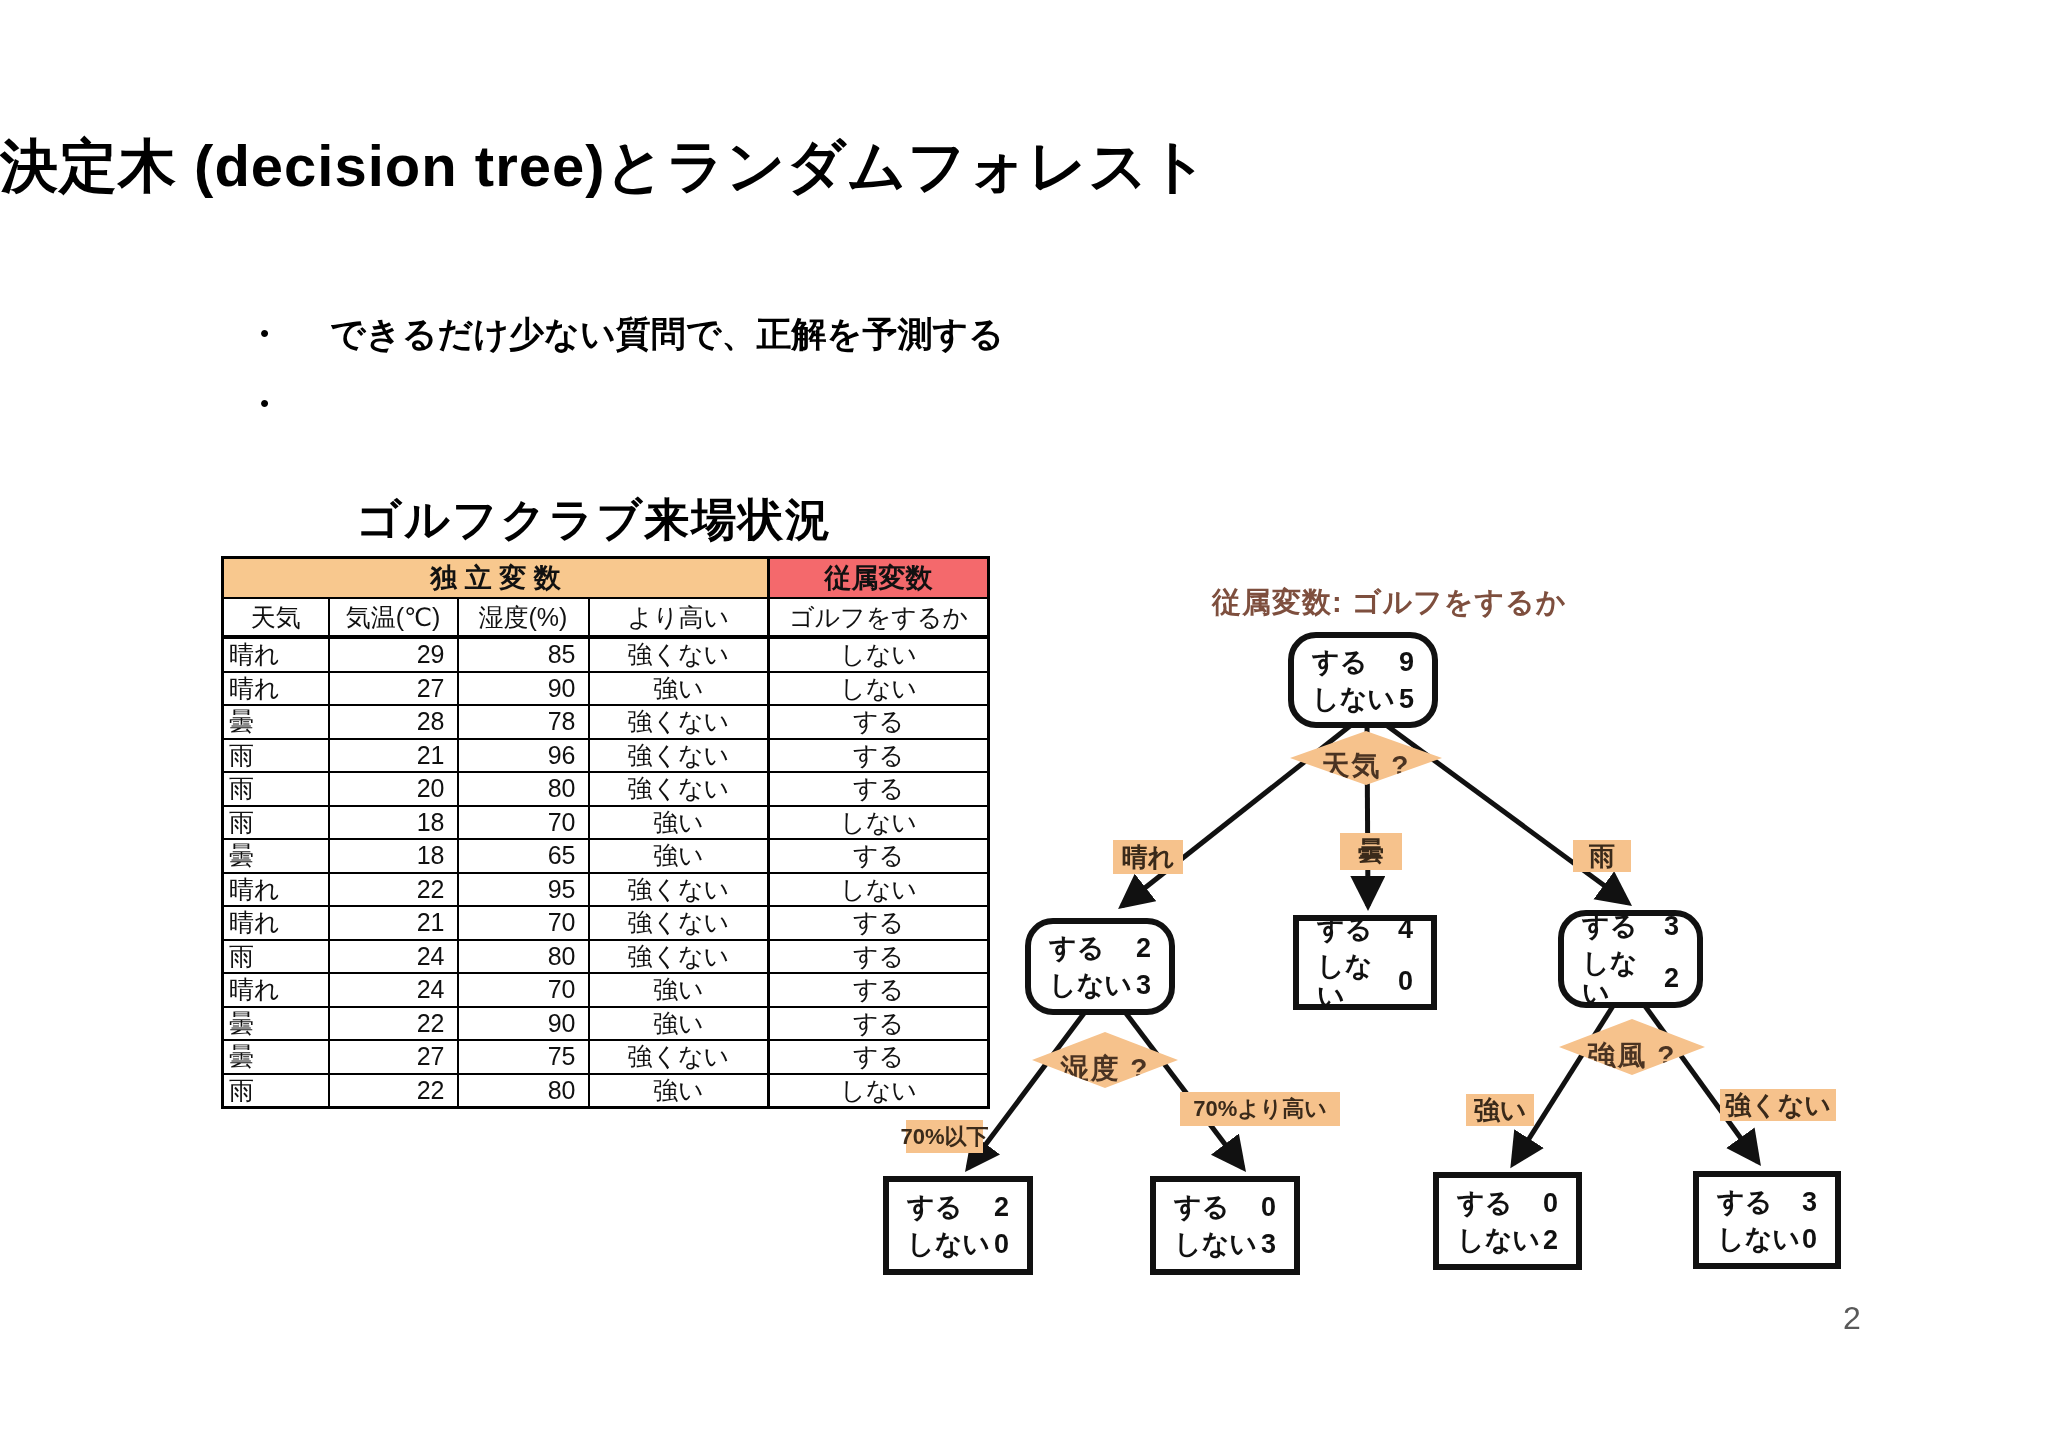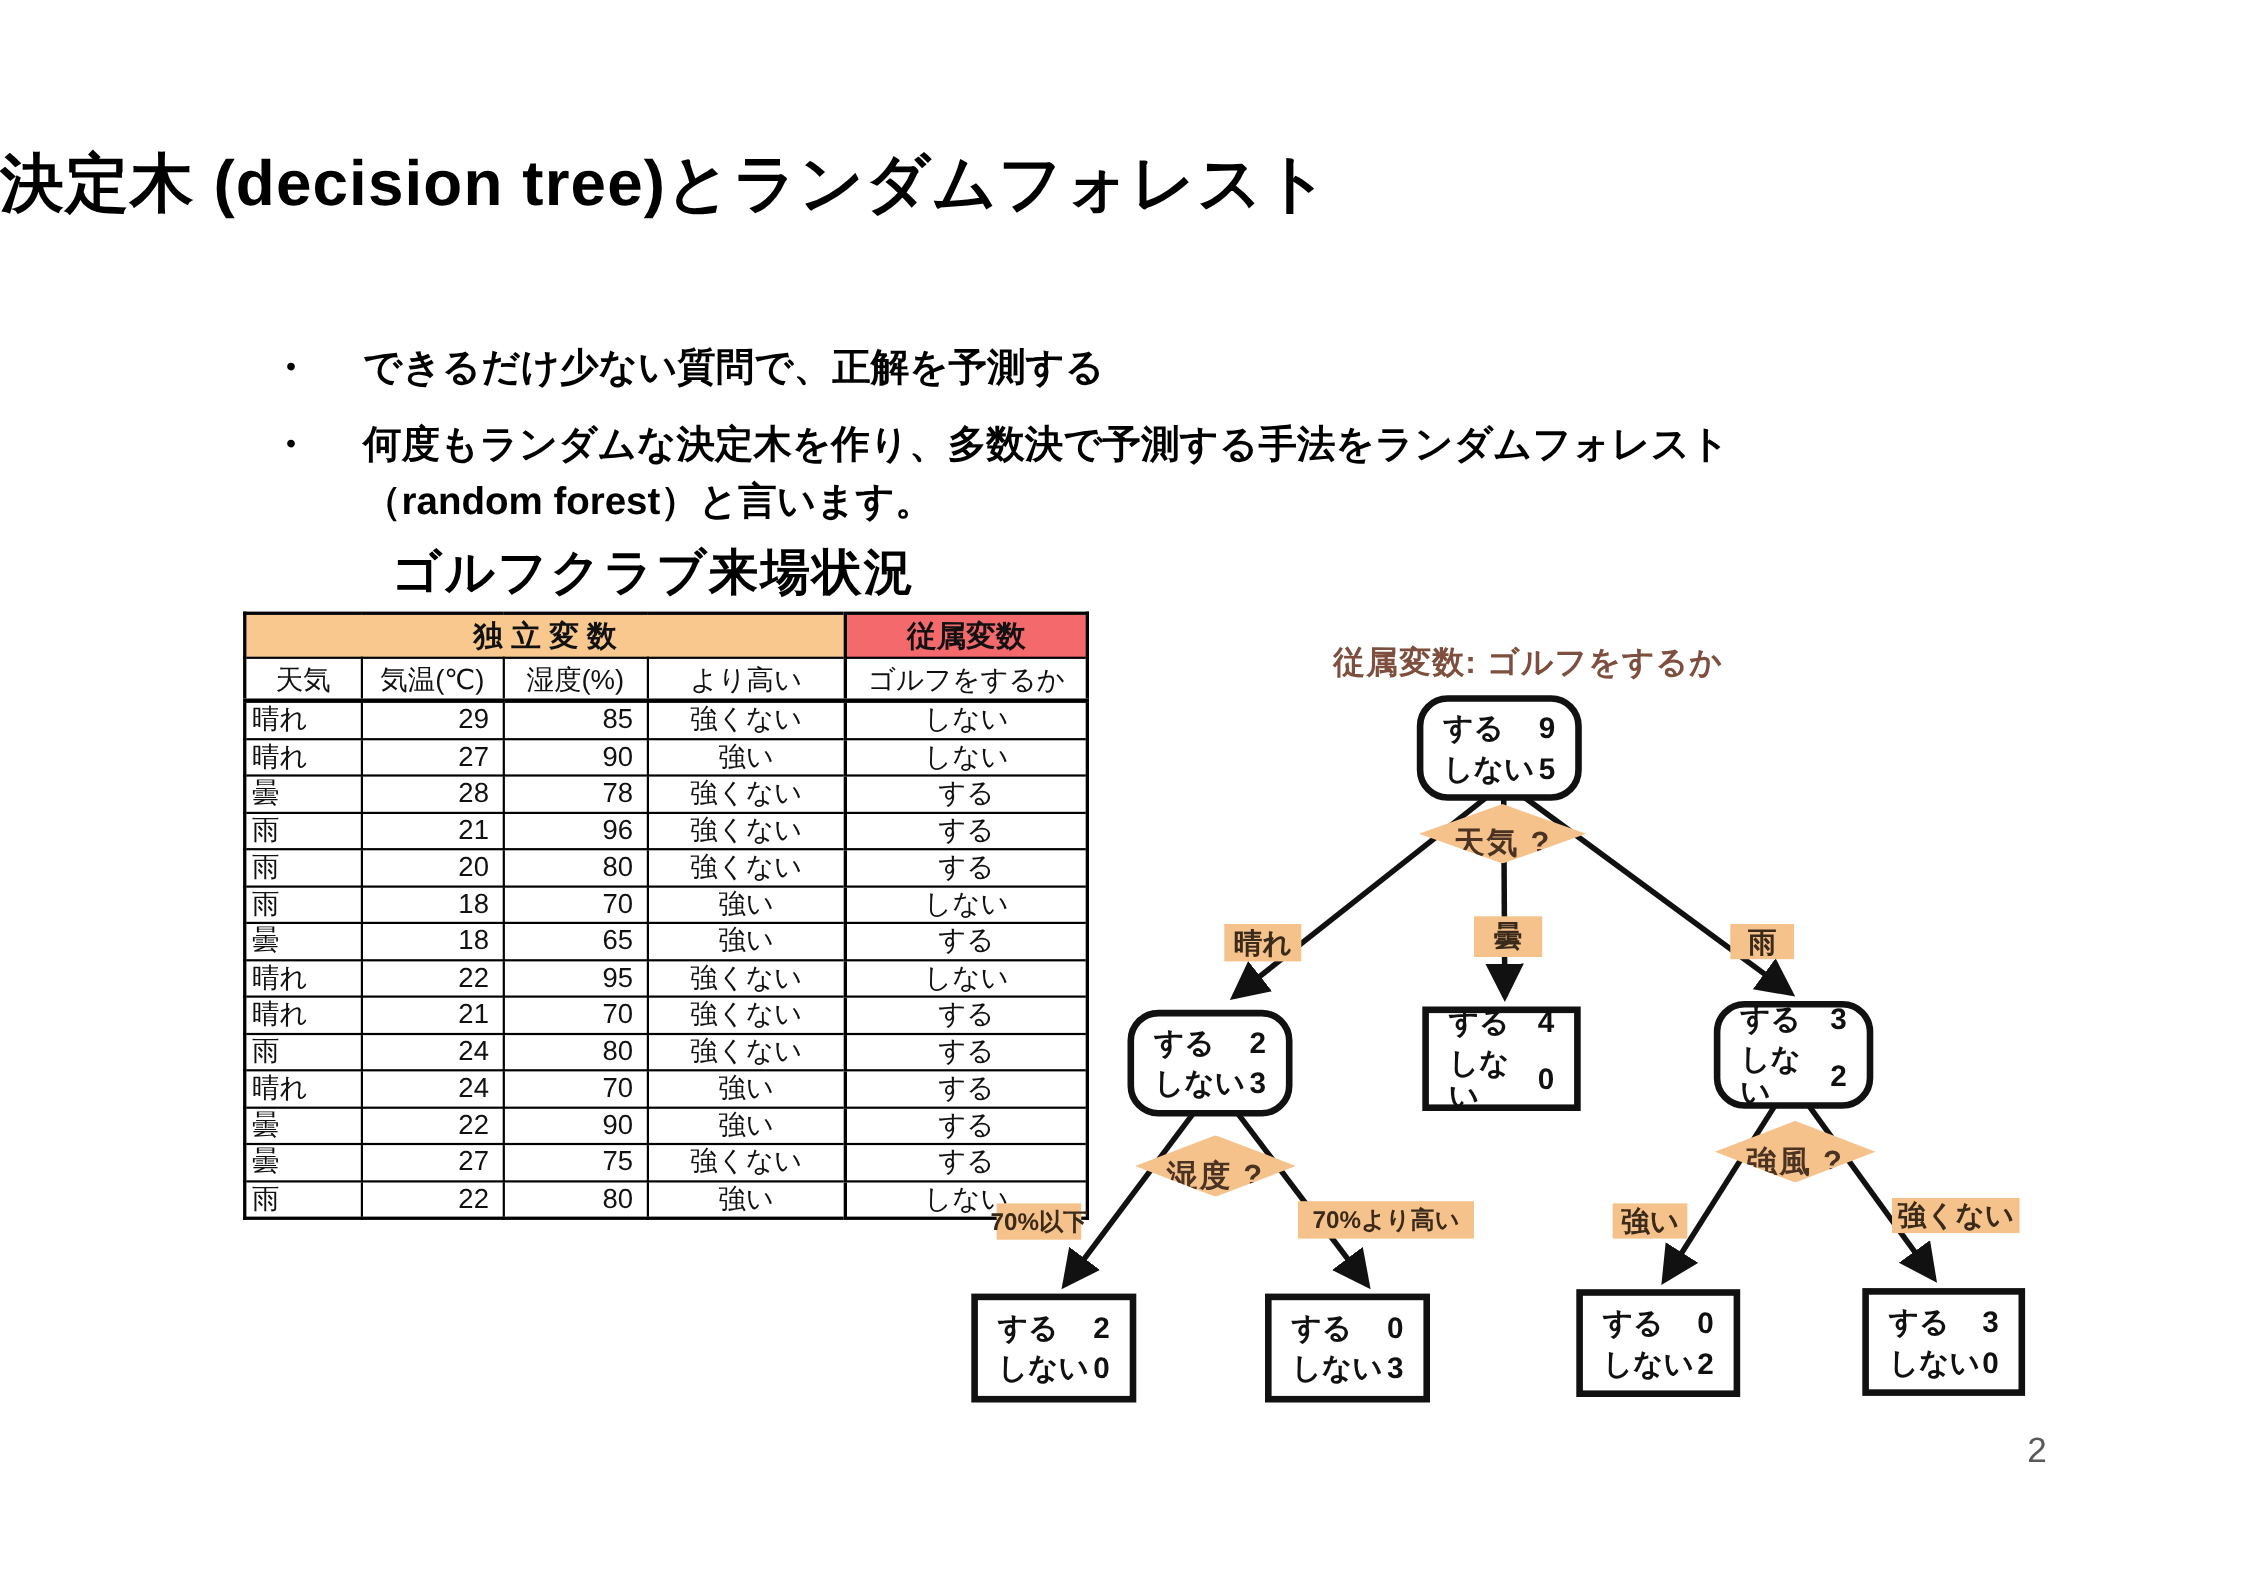--- a/index.html
+++ b/index.html
@@ -66,24 +66,20 @@
 <div id="page">
 
   <div class="slide-title">決定木 (decision tree)とランダムフォレスト</div>
 
   <div class="bullet-row" style="left:250px;top:308px;width:1500px;">
     <span class="bullet-marker">•</span>
     <div class="bullet-text">できるだけ少ない質問で、正解を予測する</div>
   </div>
   <div class="bullet-row" style="left:250px;top:378px;width:1520px;">
     <span class="bullet-marker">•</span>
-    <div>
-      <div class="bullet-text">何度もランダムな決定木を作り、多数決で予測する手法をランダムフォレスト</div>
-      <div class="bullet-text">（random forest）と言います。</div>
-    </div>
   </div>
 
   <div class="table-title">ゴルフクラブ来場状況</div>
   <table class="dtable">
     <colgroup>
       <col style="width:106px">
         <col style="width:129px">
         <col style="width:131px">
       <col style="width:180px">
         <col style="width:220px">
@@ -228,21 +224,21 @@
   <div class="diamond" style="left:1032px;top:1032px;width:146px;height:56px">
     <span>湿度 ?</span>
   </div>
   <div class="diamond" style="left:1559px;top:1019px;width:146px;height:56px">
     <span>強風 ?</span>
   </div>
 
   <div class="blabel" style="left:1113px;top:840px;width:70px;height:34px">晴れ</div>
   <div class="blabel" style="left:1340px;top:833px;width:62px;height:37px">曇</div>
   <div class="blabel" style="left:1573px;top:840px;width:58px;height:32px">雨</div>
-  <div class="blabel small" style="left:906px;top:1094px;width:77px;height:33px">70%以下</div>
+  <div class="blabel small" style="left:906px;top:1120px;width:77px;height:33px">70%以下</div>
   <div class="blabel small" style="left:1180px;top:1092px;width:160px;height:34px">70%より高い</div>
   <div class="blabel" style="left:1466px;top:1094px;width:68px;height:32px">強い</div>
   <div class="blabel" style="left:1720px;top:1089px;width:116px;height:32px">強くない</div>
 
   <div class="tnode round" style="left:1288px;top:632px;width:150px;height:96px">
     <div class="nline">
         <span>する</span>
         <span>9</span>
       </div>
     <div class="nline">

